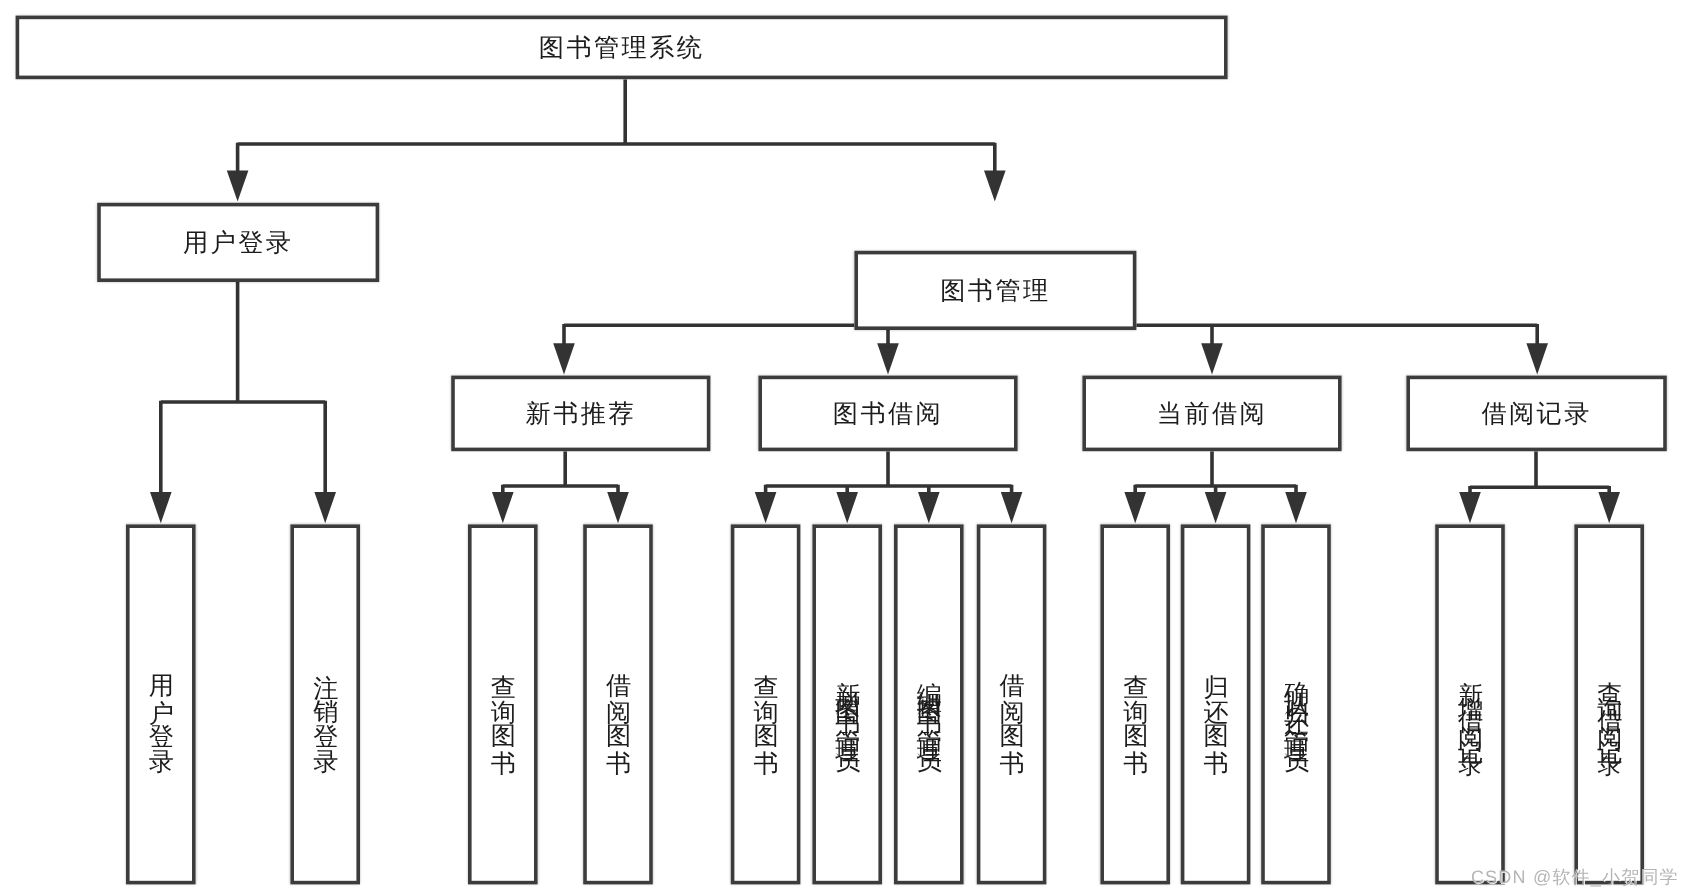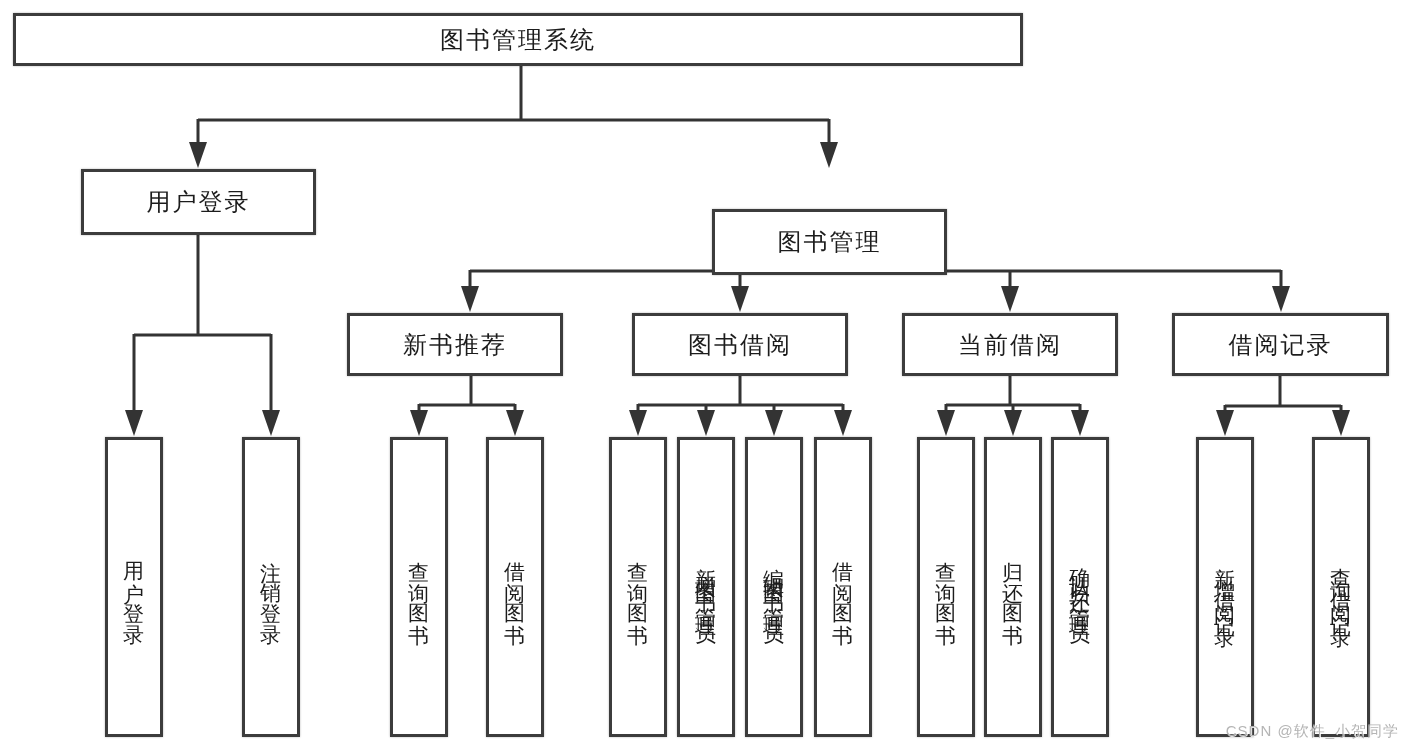--- a/index.html
+++ b/index.html
@@ -26,32 +26,32 @@
   .box{
     position:absolute;
     box-sizing:border-box;
     background:var(--background);
     border:3px solid var(--box-border);
     box-shadow:0 0 2px rgba(0,0,0,0.28);
     display:flex;align-items:center;justify-content:center;
     color:var(--text);
   }
   .h-label{
-    font-size:24px;
+    font-size:21px;
     letter-spacing:2px;
     color:var(--text);
     white-space:nowrap;
   }
   
   #b-root{left:13px;top:13px;width:1010px;height:53px;}
   
   #b-l2-0{left:81px;top:169px;width:235px;height:66px;}
   #b-l2-1{left:712px;top:169px;width:235px;height:66px;margin-top:40px;}
   
-  #b-l3-0{left:347px;top:313px;width:216px;height:63px;align-items:center;}
+  #b-l3-0{left:376px;top:313px;width:216px;height:63px;align-items:center;}
   #b-l3-1{left:632px;top:313px;width:216px;height:63px;}
   #b-l3-2{left:902px;top:313px;width:216px;height:63px;}
   #b-l3-3{left:1172px;top:313px;width:217px;height:63px;}
   
   .leaf{top:437px;width:58px;height:300px;}
   #b-g1-0{left:105px;} #b-g1-1{left:242px;}
   #b-g2-0{left:390px;} #b-g2-1{left:486px;}
   #b-g3-0{left:609px;} #b-g3-1{left:677px;} #b-g3-2{left:745px;} #b-g3-3{left:814px;}
   #b-g4-0{left:917px;} #b-g4-1{left:984px;} #b-g4-2{left:1051px;}
   #b-g5-0{left:1196px;} #b-g5-1{left:1312px;}

